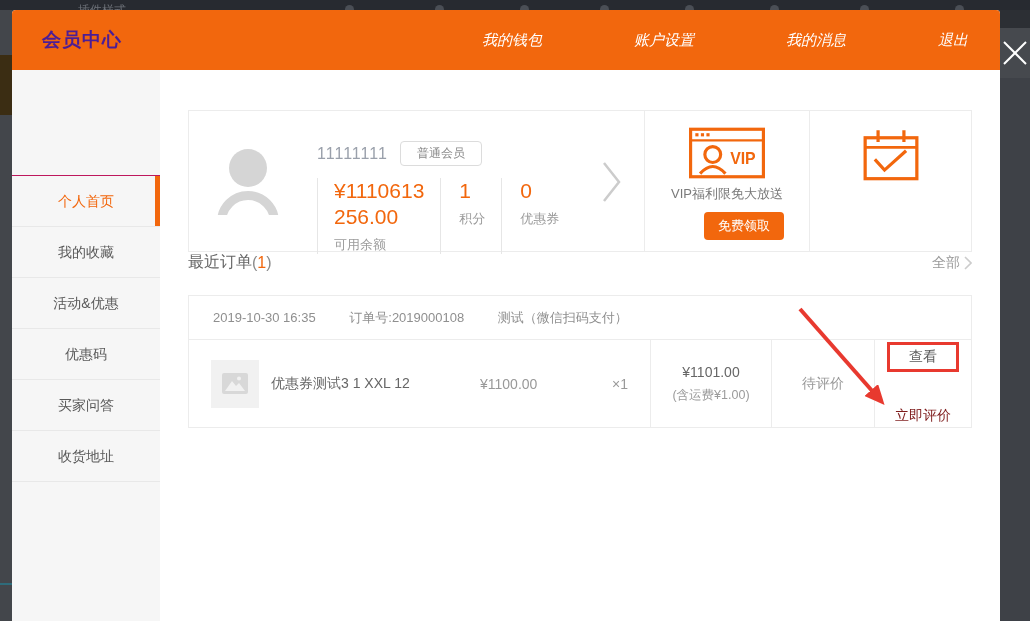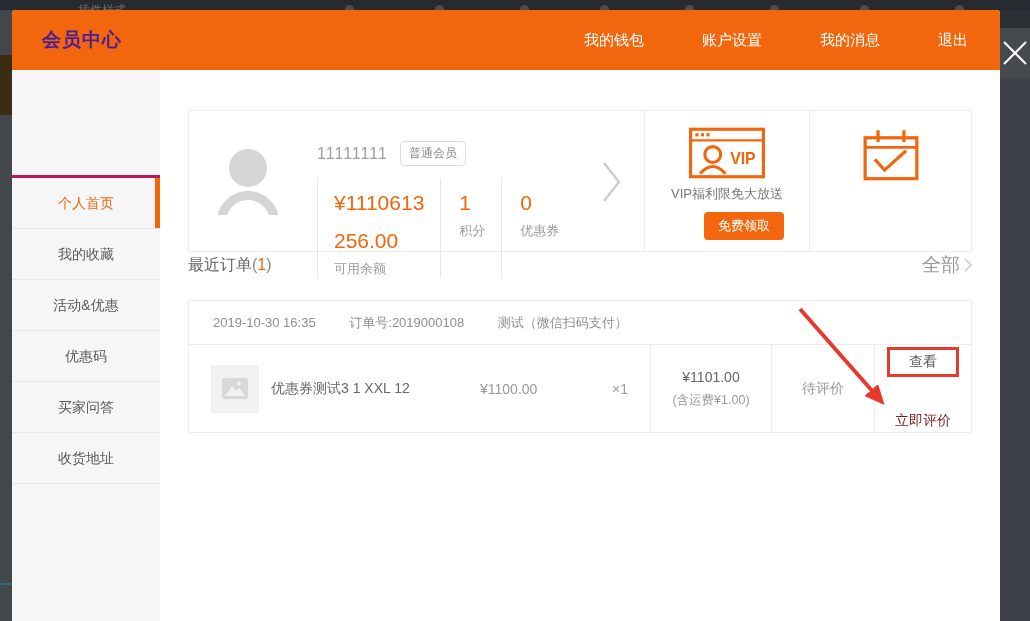--- a/index.html
+++ b/index.html
@@ -40,28 +40,28 @@
   .modal {
     position:absolute; left:12px; top:10px; width:988px; height:611px;
     z-index:2; border-radius:4px 4px 0 0; overflow:hidden;
     background:#fff;
   }
   .modal-header {
     height:60px; background:#f2670d; display:flex; align-items:center;
     padding:0 32px 0 30px;
   }
   .modal-title { color:#4c1d95; font-size:19px; font-weight:bold; letter-spacing:1px; }
-  .modal-nav { margin-left:auto; display:flex; gap:58px; }
+  .modal-nav { margin-left:auto; display:flex; gap:92px;font-style:italic; }
   .modal-nav .nav-item { color:#fff; font-size:15px; cursor:pointer; white-space:nowrap; }
 
   .modal-body { display:flex; height:551px; }
 
   
   .sidebar { width:148px; background:#f6f6f6; padding-top:105px; flex-shrink:0; }
-  .side-list { border-top:3px solid #be185d; }
+  .side-list { border-top:1px solid #be185d; }
   .side-item {
     height:51px; line-height:50px; text-align:center; font-size:14px; color:#595959;
     border-bottom:1px solid #e8e8e8; cursor:pointer; position:relative;
   }
   .side-item.active { color:#f2670d; }
   .side-item.active::after {
     content:""; position:absolute; right:0; top:0; width:5px; height:100%; background:#f2670d;
   }
 
   
@@ -78,26 +78,26 @@
   .avatar .head { position:absolute; left:14px; top:0; width:38px; height:38px; border-radius:50%; background:#d5d5d5; }
   .avatar .shoulders {
     position:absolute; left:2px; top:42px; width:62px; height:62px; border-radius:50%;
     border:9px solid #d5d5d5; background:transparent;
   }
   .profile-info { margin-left:36px; padding-top:30px; }
   .profile-row1 { display:flex; align-items:center; }
   .username { font-size:16px; color:#9aa0ab; letter-spacing:1px; }
   .member-badge {
     margin-left:12px; font-size:12px; color:#8a8a8a; border:1px solid #dcdcdc;
-    border-radius:4px; padding:3px 8px; background:#fff;
+    border-radius:4px; padding:3px 16px; background:#fff;
   }
   .profile-row2 { display:flex; margin-top:12px; }
   .stat-cell { border-left:1px solid #e6e6e6; padding:0 16px 0 18px; }
   .stat-cell:first-child { padding-left:16px; }
-  .stat-value { font-size:21px; color:#f2670d; line-height:26px; white-space:nowrap;margin-top:12px; }
+  .stat-value { font-size:21px; color:#f2670d; line-height:26px; white-space:nowrap; }
   .stat-label { font-size:13px; color:#9b9b9b; margin-top:6px; }
   .profile-chevron { position:absolute; right:22px; top:50px; }
 
   .vip-cell {
     width:165px; border-left:1px solid #ececec; text-align:center; padding-top:16px;
     flex-shrink:0;
   }
   .vip-text { font-size:13px; color:#7a7a7a; margin-top:2px; }
   .vip-btn {
     display:inline-block; margin-top:9px; background:#f2670d; color:#fff; font-size:13px;
@@ -106,21 +106,21 @@
   .cal-cell { flex:1; border-left:1px solid #ececec; display:flex; align-items:flex-start; justify-content:center; padding-top:18px; }
 
   
   .section-head {
     width:784px; display:flex; align-items:center;
   }
   .section-title { font-size:16px; color:#666; }
   .section-count-open, .section-count-close { font-size:16px; color:#8a8a8a; }
   .section-count { font-size:16px; color:#f2670d; }
   .view-all { margin-left:auto; display:flex; align-items:center; gap:4px; cursor:pointer; }
-  .view-all-label { font-size:19px; color:#999; }
+  .view-all-label { font-size:14px; color:#999; }
 
   .order-card { width:784px; margin-top:22px; border:1px solid #ececec; background:#fff; }
   .order-head {
     height:44px; line-height:43px; padding-left:24px; font-size:13px; color:#8f8f8f;
     border-bottom:1px solid #ececec; white-space:nowrap;
   }
   .order-head span { margin-right:30px; }
   .order-body { height:87px; display:flex; }
   .cell-product { width:461px; display:flex; align-items:center; padding:0 10px 0 22px; }
   .product-thumb {

